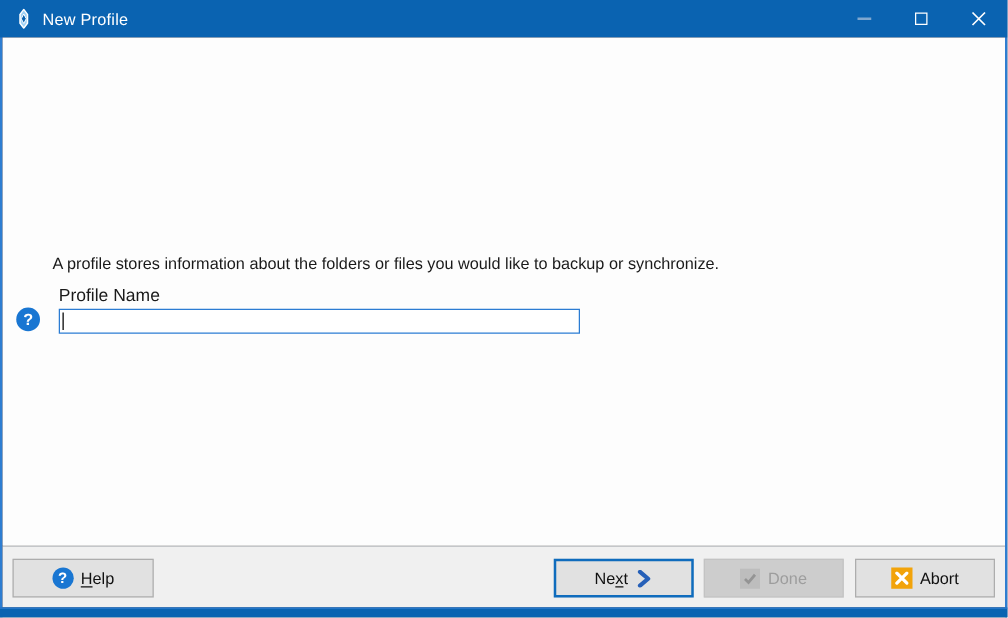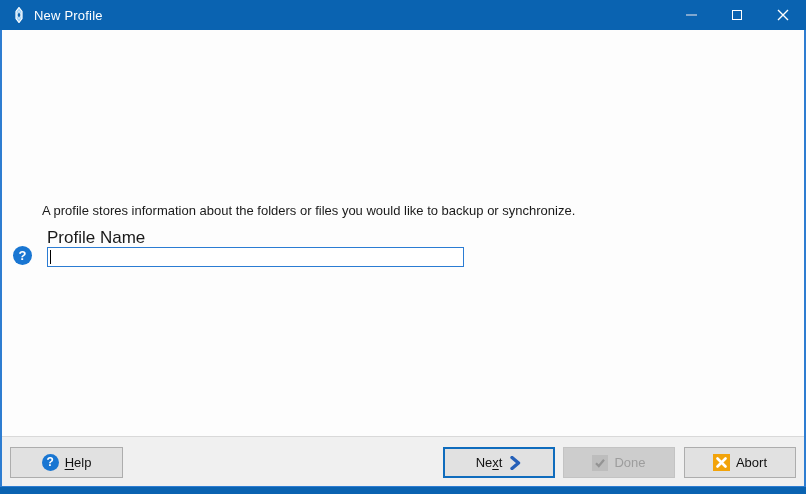--- a/index.html
+++ b/index.html
@@ -43,21 +43,21 @@
     font-size: 13px; line-height: 18.5px; color: #1a1a1a; margin-top: 20px;
   }
   .help-badge {
     position: absolute; left: 11px; top: 216px; width: 19px; height: 19px;
     border-radius: 50%; background: #1976d2; color: #ffffff;
     font-size: 13px; font-weight: bold; text-align: center; line-height: 19px;
     cursor: pointer;
   }
   .field-label {
     position: absolute; left: 45px; top: 198px;
-    font-size: 17px; color: #1a1a1a; text-align: center;
+    font-size: 14px; color: #1a1a1a; text-align: center;
   }
   .name-input {
     position: absolute; left: 45px; top: 217px; width: 417px; height: 20px;
     border: 1.5px solid #2b7cd3; background: #ffffff; outline: none;
     font-family: "Liberation Sans", sans-serif; font-size: 13px; color: #000;
     padding: 0 3px; border-radius: 0; caret-color: transparent;
   }
   .text-caret {
     position: absolute; left: 48px; top: 220px; width: 1px; height: 14px;
     background: #000000;

